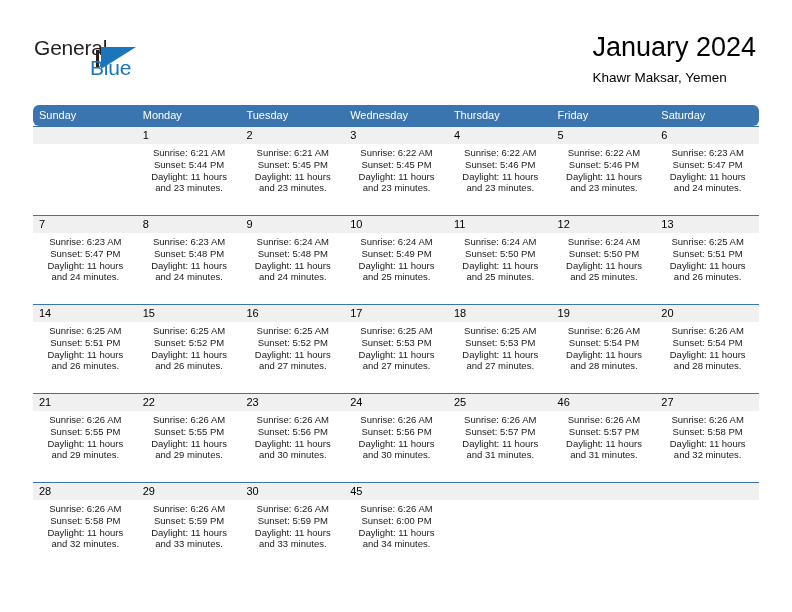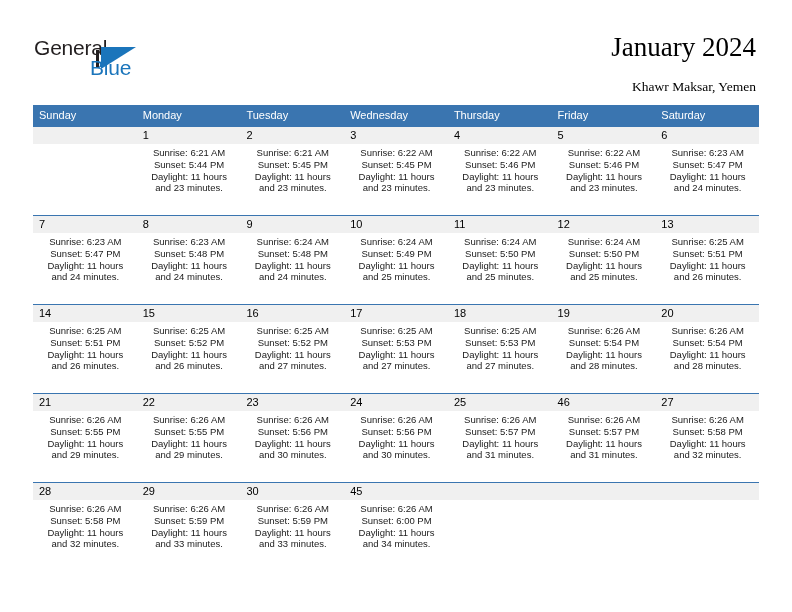--- a/index.html
+++ b/index.html
@@ -69,48 +69,48 @@
     width: 0;
     height: 0;
     border-left: 35px solid #1b75bb;
     border-bottom: 22px solid transparent;
   }
 
   .title-block {
     position: absolute;
     right: 36px;
     top: 30px;
-    text-align: right;
-    font-family: Liberation Serif, serif;
+    text-align: left;
   }
   .cal-title {
     font-size: 27px;
     color: #000000;
     line-height: 34px;
     white-space: nowrap;
   }
   .cal-subtitle {
     font-size: 13.5px;
     color: #000000;
     line-height: 20px;
-    margin-top: 13px;
+    margin-top: 4px;
     white-space: nowrap;
   }
 
   
   .calendar {
     position: absolute;
     left: 33px;
     top: 105px;
     width: 726px;
   }
   .weekdays {
     display: flex;
     background: #3a75b0;
     height: 21px;
+    border-radius: 6px;
   }
   .weekday {
     flex: 1 1 0;
     color: #ffffff;
     font-size: 11px;
     line-height: 21px;
     padding-left: 6px;
     box-sizing: border-box;
     white-space: nowrap;
   }

